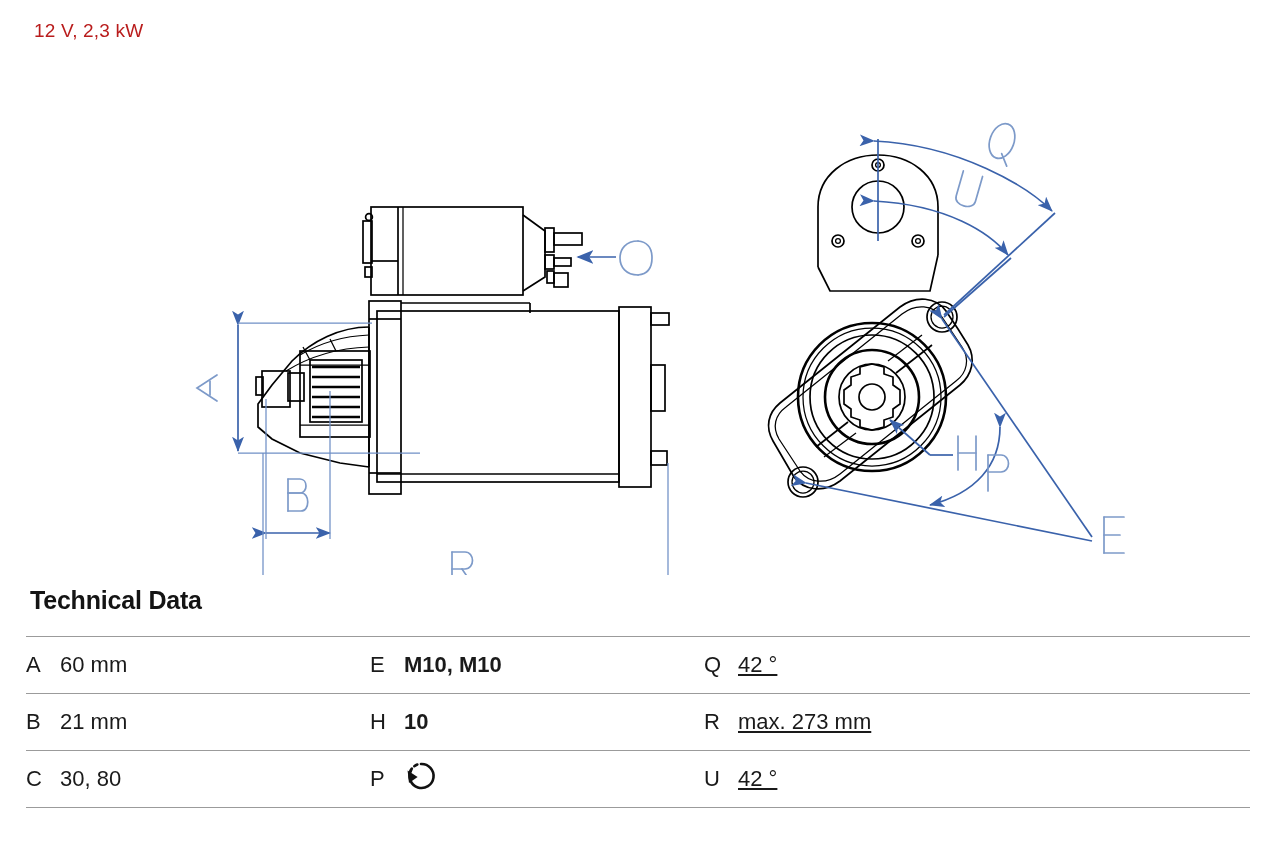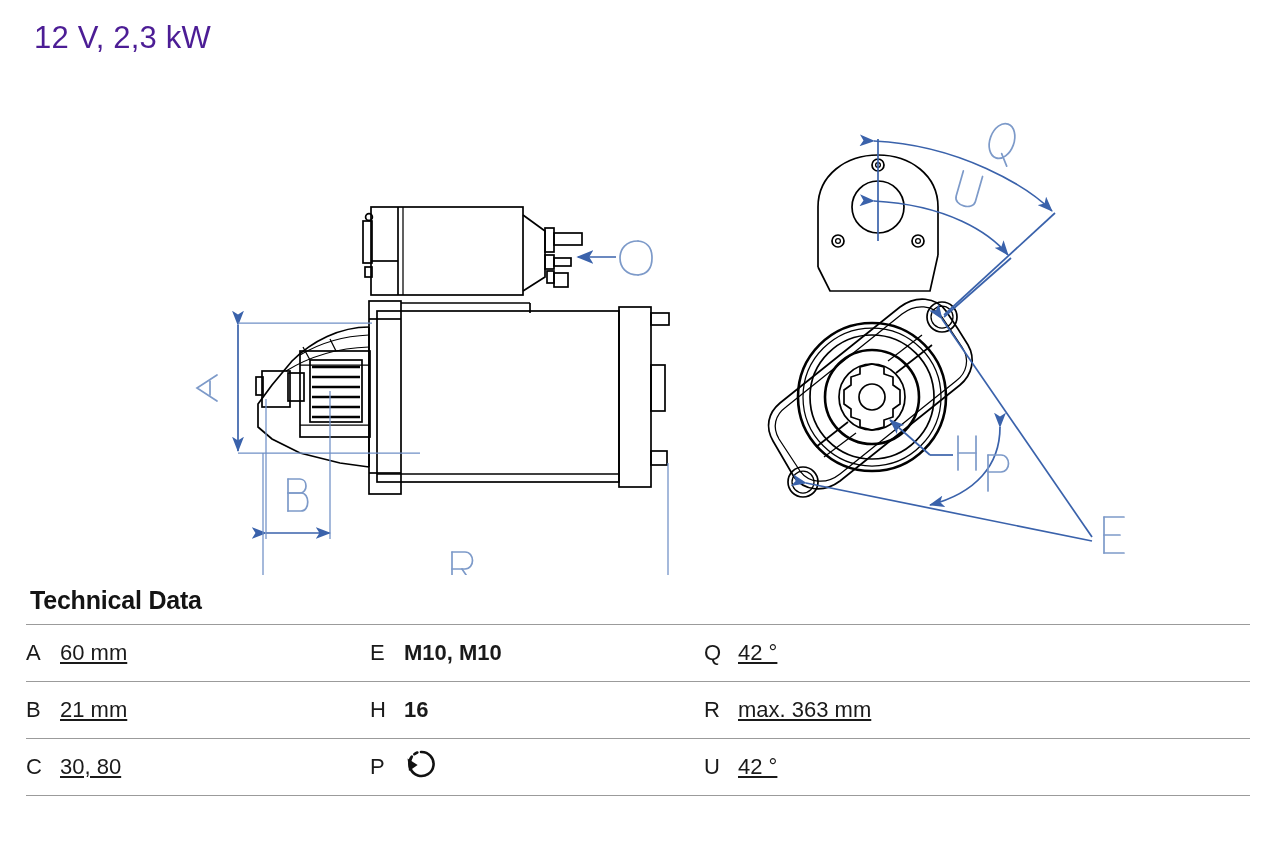--- a/index.html
+++ b/index.html
@@ -7,43 +7,43 @@
     width:1280px;height:853px;
     background:#ffffff;
     font-family:"Liberation Sans", sans-serif;
     color:#1a1a1a;
     overflow:hidden;
     position:relative;
   }
   #page-title{
     position:absolute;
     left:34px; top:20px;
-    font-size:31px;
+    font-size:19px;
     font-weight:400;
     letter-spacing:0.2px;
-    color:#4c1d95;
+    color:#b91c1c;
   }
   #drawing-area{
     position:absolute;
     left:0; top:55px;
     width:1280px; height:520px;
   }
   #drawing-area svg{display:block;}
 
   
   #tech-section{
     position:absolute;
     left:0; top:586px;
     width:1280px;
   }
   #tech-heading{
     font-size:25px;
     font-weight:700;
     letter-spacing:-0.2px;
-    margin:0 0 9px 30px;
+    margin:0 0 21px 30px;
     color:#141414;
   }
   table.tech{
     border-collapse:collapse;
     width:1224px;
     margin-left:26px;
     table-layout:fixed;
   }
   table.tech tr{height:57px;}
   table.tech td{
@@ -57,21 +57,21 @@
   td.k{
     width:34px;
     text-align:left;
     padding-left:10px;
     background:#ffffff;
   }
   td.v{
     background:#dcdcdc;
     padding-left:14px;
   }
-  td.v-a{width:310px;text-decoration:underline;}
+  td.v-a{width:310px;}
   td.v-b{width:300px;font-weight:bold;}
   td.v-c{width:auto;text-decoration:underline;}
   .rot-icon{display:inline-block;vertical-align:middle;}
 </style>
 </head>
 <body>
 
 <div id="page-title">12 V, 2,3 kW</div>
 
 <div id="drawing-area">
@@ -327,23 +327,23 @@
         <td class="v v-a">60 mm</td>
         <td class="k">E</td>
         <td class="v v-b">M10, M10</td>
         <td class="k">Q</td>
         <td class="v v-c">42 °</td>
       </tr>
       <tr>
         <td class="k">B</td>
         <td class="v v-a">21 mm</td>
         <td class="k">H</td>
-        <td class="v v-b">16</td>
+        <td class="v v-b">10</td>
         <td class="k">R</td>
-        <td class="v v-c">max. 363 mm</td>
+        <td class="v v-c">max. 273 mm</td>
       </tr>
       <tr>
         <td class="k">C</td>
         <td class="v v-a">30, 80</td>
         <td class="k">P</td>
         <td class="v v-b">
           <span class="rot-icon">
             <svg width="34" height="34" viewBox="0 0 34 34">
               <path d="M17,5 A12,12 0 1 1 7.0,11.3" fill="none" stroke="#111" stroke-width="2.6" stroke-linecap="round"></path>
               <path d="M6.2,12.6 A12,12 0 0 1 15.2,5.05" fill="none" stroke="#111" stroke-width="2.6" stroke-linecap="round" stroke-dasharray="3.4 3.4"></path>

